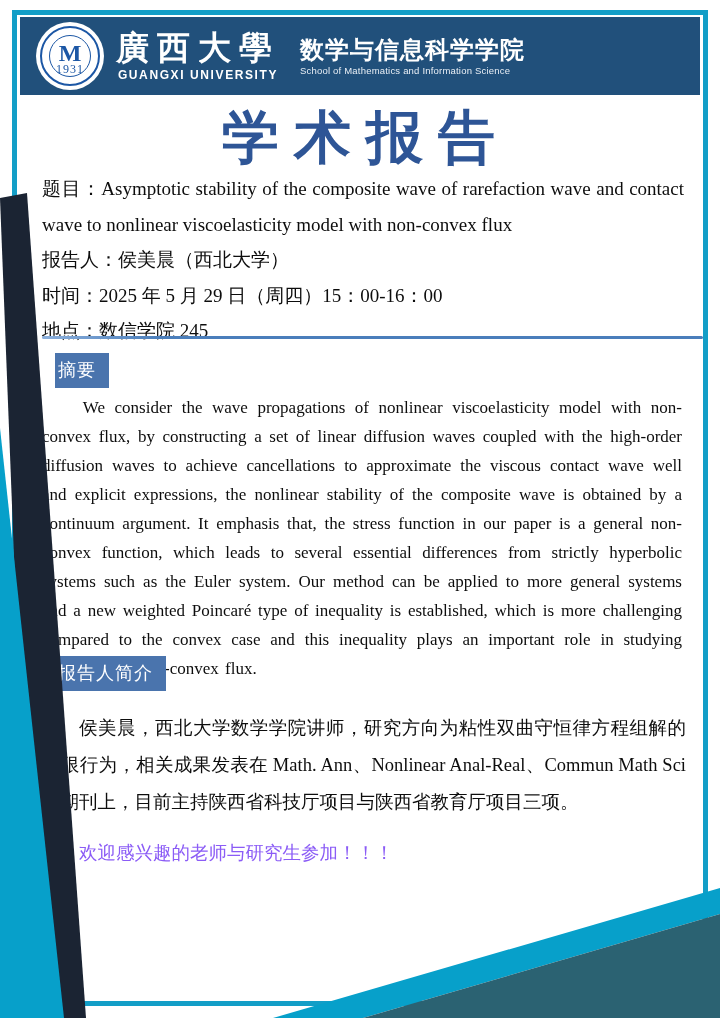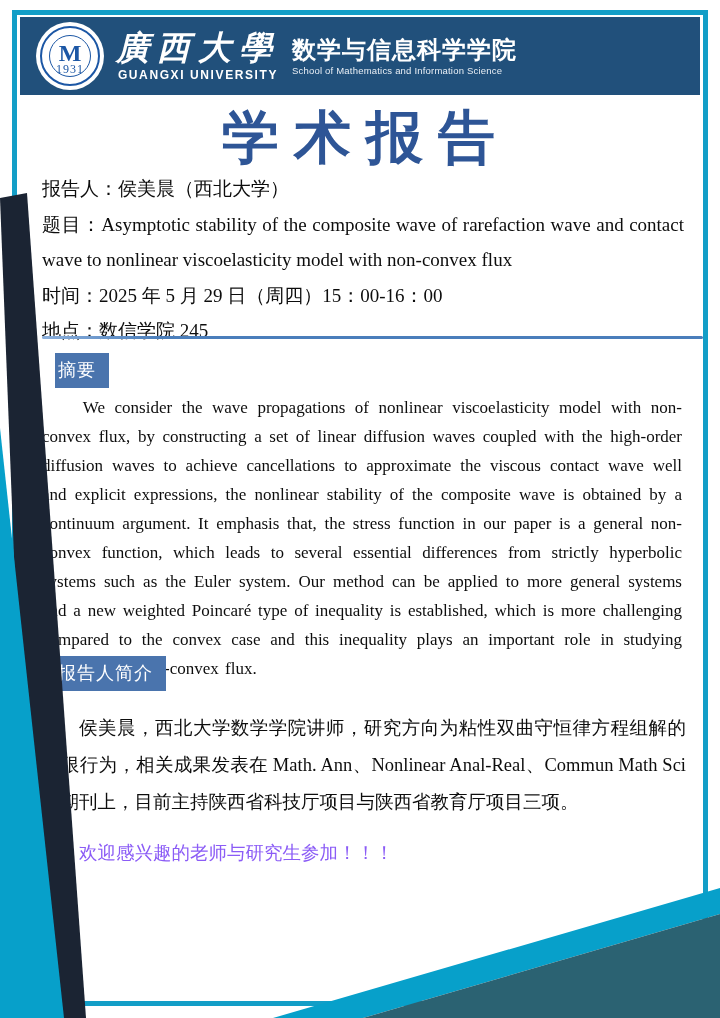--- a/index.html
+++ b/index.html
@@ -18,25 +18,25 @@
   .header-band{position:absolute;left:20px;top:17px;width:680px;height:78px;
                background:var(--header-bg);z-index:2;display:flex;align-items:center;
                padding-left:16px;color:#ffffff;}
   .logo{position:relative;width:68px;height:68px;border-radius:50%;background:#ffffff;
         flex:0 0 auto;display:flex;flex-direction:column;align-items:center;justify-content:center;}
   .logo .ring{position:absolute;left:4px;top:4px;right:4px;bottom:4px;border:2px solid #1c57a5;border-radius:50%;}
   .logo .inner{position:absolute;left:13px;top:13px;right:13px;bottom:13px;border:1.5px solid #1c57a5;border-radius:50%;}
   .logo .m{position:relative;color:#1c57a5;font-weight:bold;font-size:24px;line-height:24px;font-family:"Liberation Serif",serif;margin-top:2px;}
   .logo .year{position:relative;color:#1c57a5;font-size:12px;line-height:8px;letter-spacing:1px;}
   .uni-block{margin-left:12px;flex:0 0 auto;text-align:center;}
-  .uni-zh{font-family:"DejaVu Serif",serif;font-style:italic;font-weight:bold;font-size:33px;
+  .uni-zh{font-family:"DejaVu Serif",serif;font-weight:bold;font-size:33px;
           line-height:36px;letter-spacing:8px;white-space:nowrap;}
   .uni-en{font-family:Liberation Sans, sans-serif;font-weight:bold;font-size:12px;letter-spacing:1.6px;
           line-height:14px;margin-top:2px;white-space:nowrap;}
-  .school-block{margin-left:12px;flex:0 0 auto;}
+  .school-block{margin-left:20px;flex:0 0 auto;}
   .school-zh{font-family:"Liberation Sans",sans-serif;font-weight:bold;font-size:24px;line-height:27px;
              letter-spacing:1px;white-space:nowrap;}
   .school-en{font-family:"Liberation Sans",sans-serif;font-size:9.5px;line-height:12px;margin-top:2px;
              letter-spacing:0.2px;white-space:nowrap;color:#e8eef5;}
 
   
   .big-title{position:absolute;left:0;top:100px;width:716px;text-align:center;z-index:2;}
   .big-title span{display:inline-block;color:var(--title);font-weight:bold;font-size:57px;
                   letter-spacing:15px;transform:translateX(8px);
                   font-family:"Liberation Serif",serif;}
@@ -92,22 +92,22 @@
       <div class="school-zh">数学与信息科学学院</div>
       <div class="school-en">School of Mathematics and Information Science</div>
     </div>
   </div>
 
   <div class="big-title">
     <span>学术报告</span>
   </div>
 
   <div class="info">
+    <p><span>题目：</span><span>Asymptotic stability of the composite wave of rarefaction wave and contact wave to nonlinear viscoelasticity model with non-convex flux</span></p>
     <p><span>报告人：</span><span>侯美晨（西北大学）</span></p>
-    <p><span>题目：</span><span>Asymptotic stability of the composite wave of rarefaction wave and contact wave to nonlinear viscoelasticity model with non-convex flux</span></p>
     <p><span>时间：</span><span>2025 年 5 月 29 日（周四）15：00-16：00</span></p>
     <p><span>地点：</span><span>数信学院 245</span></p>
   </div>
 
   <div class="divider"></div>
 
   <div class="badge badge-abstract">摘要</div>
   <p class="abstract-text">We consider the wave propagations of nonlinear viscoelasticity model with non-convex flux, by constructing a set of linear diffusion waves coupled with the high-order diffusion waves to achieve cancellations to approximate the viscous contact wave well and explicit expressions, the nonlinear stability of the composite wave is obtained by a continuum argument. It emphasis that, the stress function in our paper is a general non-convex function, which leads to several essential differences from strictly hyperbolic systems such as the Euler system. Our method can be applied to more general systems and a new weighted Poincaré type of inequality is established, which is more challenging compared to the convex case and this inequality plays an important role in studying systems with non-convex flux.</p>
 
   <div class="badge badge-bio">报告人简介</div>

